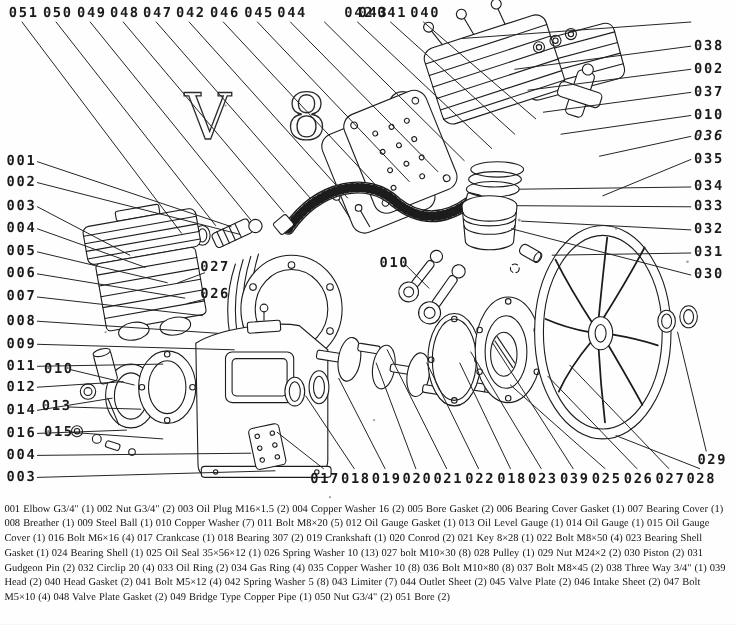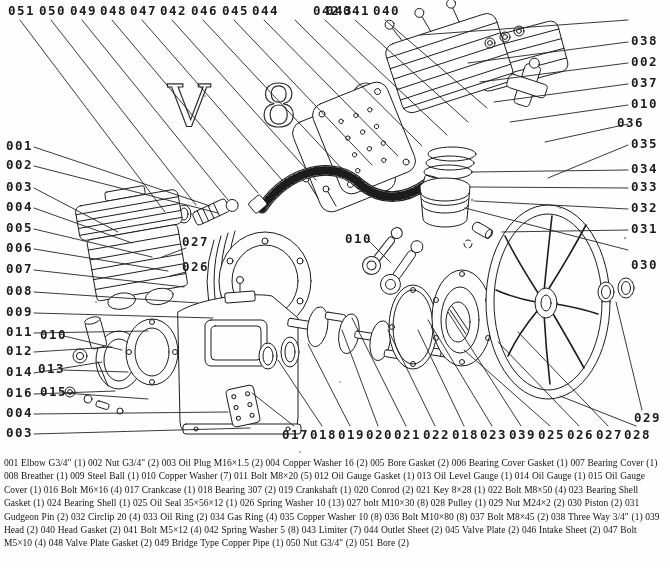--- a/index.html
+++ b/index.html
@@ -378,27 +378,27 @@
       <div class="callout" style="left: 252px; top: 4px;">044</div>
       <div class="callout" style="left: 283px; top: 4px; margin-left: 43px;">043</div>
       <div class="callout" style="left: 313px; top: 4px;">042</div>
       <div class="callout" style="left: 343px; top: 4px;">041</div>
       <div class="callout" style="left: 373px; top: 4px;">040</div>
       <div class="callout" style="left: 631px; top: 12px; margin-left: 40px;">039</div>
       <div class="callout" style="left: 631px; top: 34px;">038</div>
       <div class="callout" style="left: 631px; top: 55px;">002</div>
       <div class="callout" style="left: 631px; top: 76px;">037</div>
       <div class="callout" style="left: 631px; top: 97px;">010</div>
-      <div class="callout" style="left: 617px; top: 116px;">036</div>
+      <div class="callout" style="left: 631px; top: 116px; font-style: italic;">036</div>
       <div class="callout" style="left: 631px; top: 137px;">035</div>
       <div class="callout" style="left: 631px; top: 162px;">034</div>
       <div class="callout" style="left: 631px; top: 180px;">033</div>
       <div class="callout" style="left: 631px; top: 201px;">032</div>
       <div class="callout" style="left: 631px; top: 222px;">031</div>
-      <div class="callout" style="left: 631px; top: 258px;">030</div>
+      <div class="callout" style="left: 631px; top: 242px;">030</div>
       <div class="callout" style="left: 6px; top: 139px;">001</div>
       <div class="callout" style="left: 6px; top: 158px;">002</div>
       <div class="callout" style="left: 6px; top: 180px;">003</div>
       <div class="callout" style="left: 6px; top: 200px;">004</div>
       <div class="callout" style="left: 6px; top: 221px;">005</div>
       <div class="callout" style="left: 6px; top: 241px;">006</div>
       <div class="callout" style="left: 6px; top: 262px;">007</div>
       <div class="callout" style="left: 6px; top: 284px;">008</div>
       <div class="callout" style="left: 6px; top: 305px;">009</div>
       <div class="callout" style="left: 6px; top: 325px;">011</div>

